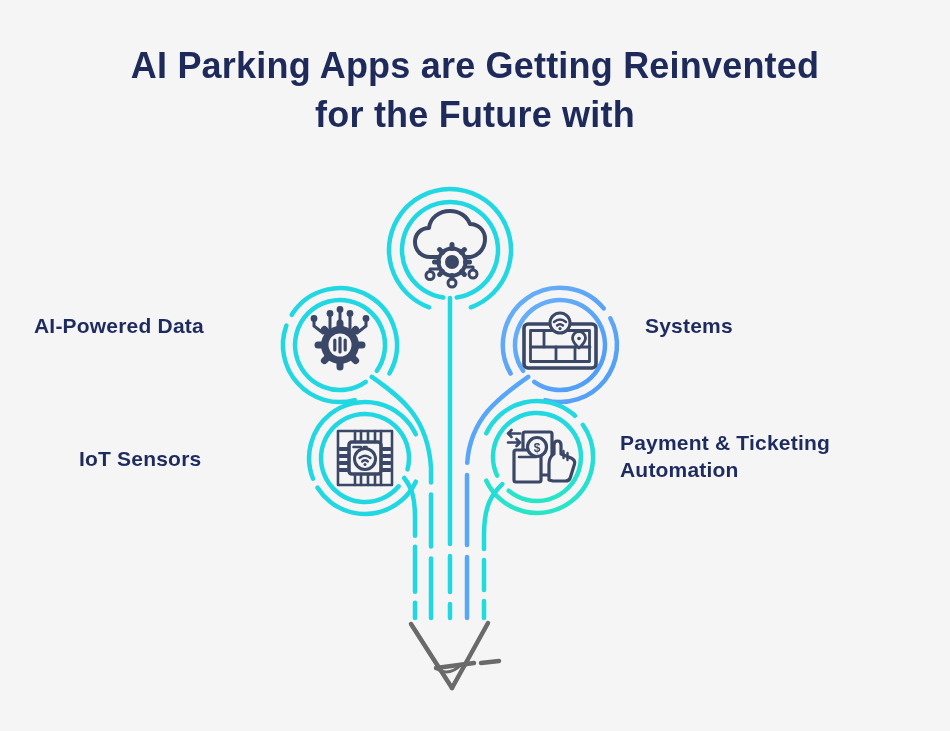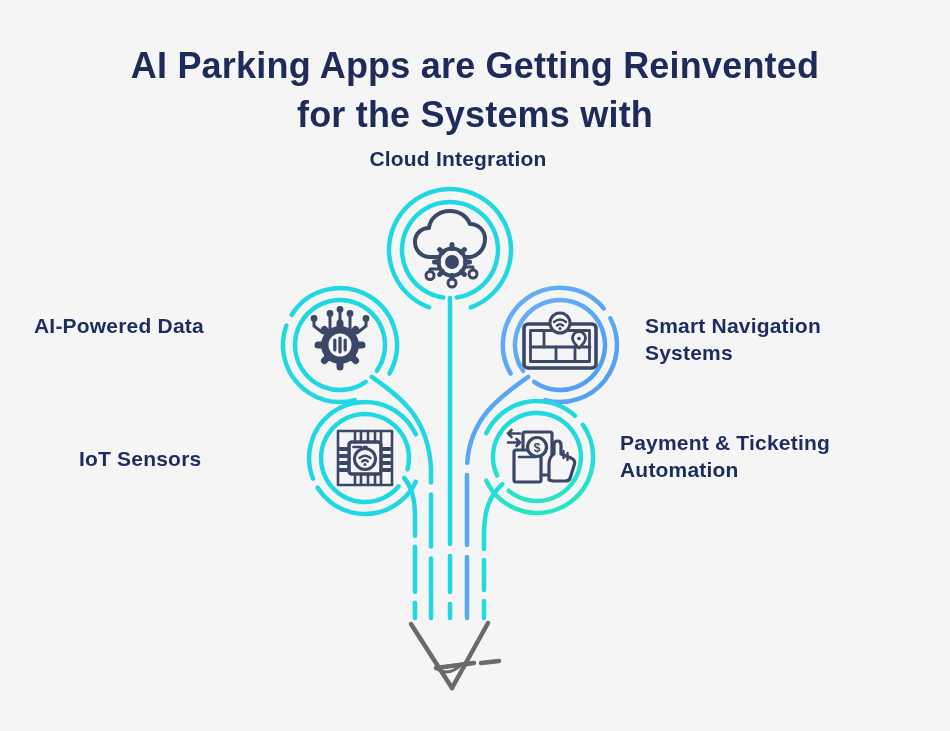--- a/index.html
+++ b/index.html
@@ -181,33 +181,29 @@
       <line x1="411" y1="624" x2="452" y2="688"></line>
       <line x1="488" y1="623" x2="452" y2="688"></line>
       <line x1="436" y1="668" x2="474" y2="663"></line>
       <line x1="481" y1="663" x2="499" y2="661"></line>
       <path d="M 437 669 Q 449 677 462 664" stroke-width="3"></path>
     </g>
   </svg>
 
   <div class="page-title">
     <div>AI Parking Apps are Getting Reinvented</div>
-    <div>for the Systems with</div>
-  </div>
-
-  <div class="label center lbl-cloud">
-    <div>Cloud Integration</div>
-  </div>
+    <div>for the Future with</div>
+  </div>
+
 
   <div class="label right lbl-ai">
     <div>AI-Powered Data</div>
   </div>
 
   <div class="label left lbl-nav">
-    <div>Smart Navigation</div>
     <div>Systems</div>
   </div>
 
   <div class="label right lbl-iot">
     <div>IoT Sensors</div>
   </div>
 
   <div class="label left lbl-pay">
     <div>Payment &amp; Ticketing</div>
     <div>Automation</div>

